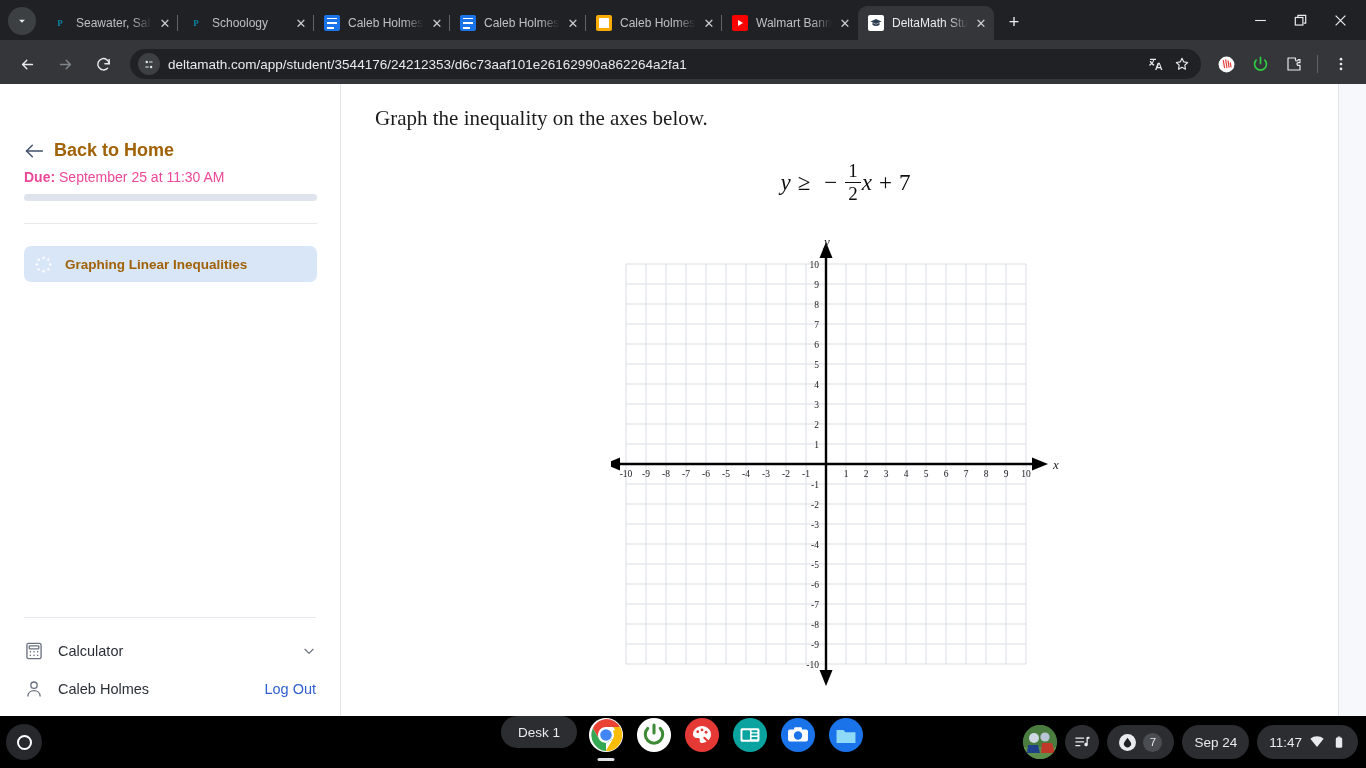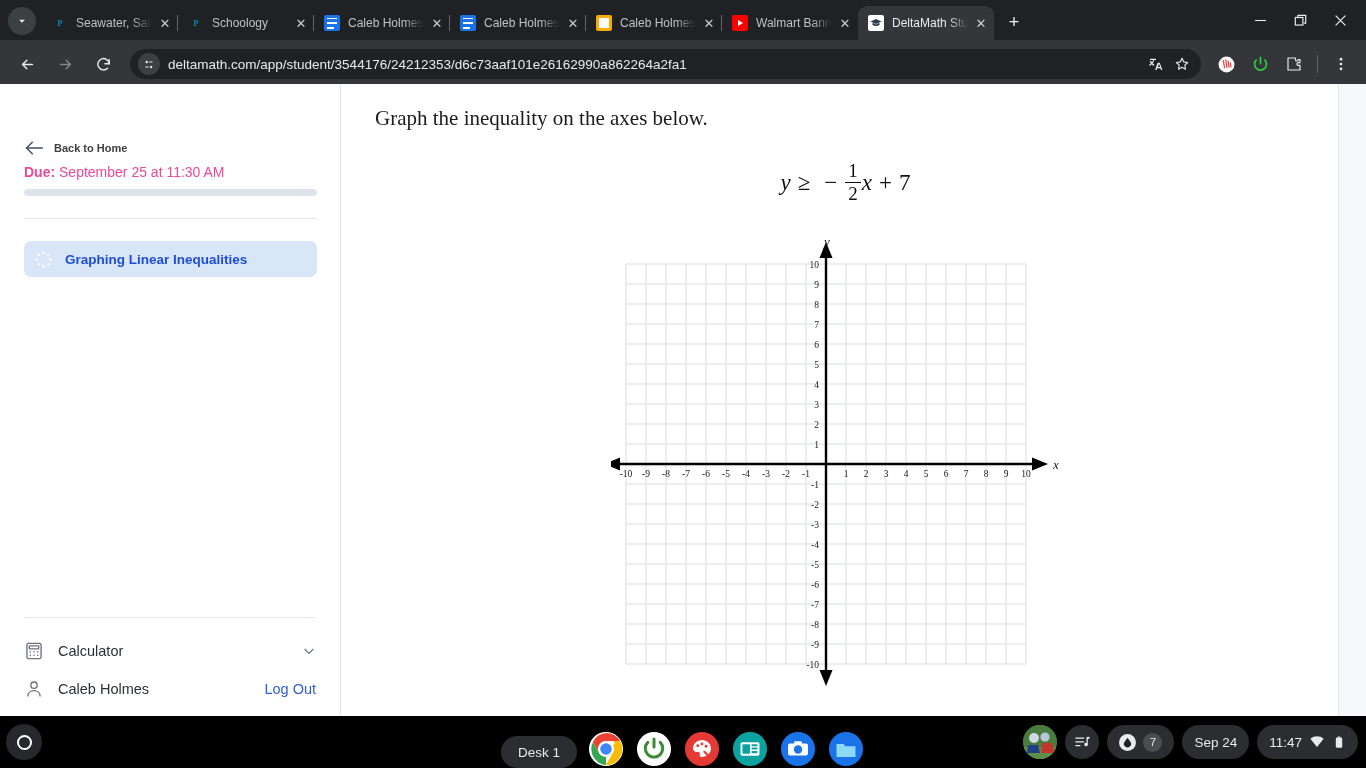--- a/index.html
+++ b/index.html
@@ -123,37 +123,37 @@
     border-right: 1px solid #e3e6ea; padding: 0 24px; position: relative;
   }
   .logo-row { display: flex; align-items: center; margin-top: 28px; }
   .logo-cap { width: 34px; height: 26px; margin-right: 2px; display:block; }
   .logo-text { font-size: 25px; letter-spacing: -0.6px; color: #3b4a5a; }
   .logo-text .b { font-weight: 700; }
   .logo-text .l { font-weight: 400; color: #4c5a68; }
 
   .back-row { display: flex; align-items: center; margin-top: 56px; cursor: pointer; }
   .back-arrow { width: 20px; height: 16px; margin-right: 10px; }
-  .back-label { color: #404040; font-weight: 700; font-size: 11px; }
+  .back-label { color: #a16207; font-weight: 700; font-size: 18px; }
 
   .assign-title { margin-top: 28px; font-size: 15.5px; font-weight: 700; color: #22252a; }
   .due-row { margin-top: 8px; font-size: 14px; color: #ec4899; }
   .due-row b { font-weight: 700; }
   .grade-row { margin-top: 22px; font-size: 14px; color: #2b2f36; }
   .grade-row b { font-weight: 700; }
   .progress { margin-top: 9px; height: 7px; border-radius: 4px; background: #dee3ec; width: 293px; }
   .progress > i { display:block; height:100%; border-radius:4px; background:#2f5fd0; }
   .hr { margin-top: 22px; height: 1px; background: #e6e9ee; width: 293px; }
 
   .prob-item {
     margin-top: 22px; height: 36px; width: 293px; background: #d8e6f8; border-radius: 7px;
     display: flex; align-items: center; padding: 0 10px; cursor: pointer;
   }
   .prob-icon { width: 19px; height: 19px; margin-right: 12px; flex: 0 0 19px; }
-  .prob-label { font-size: 13.5px; font-weight: 700; color: #1d4ed8; }
+  .prob-label { font-size: 13.5px; font-weight: 700; color: #a16207; }
 
   .side-bottom { position: absolute; left: 24px; right: 24px; bottom: 8px; }
   .sb-hr { height: 1px; background: #e6e9ee; margin-bottom: 14px; }
   .sb-row { display: flex; align-items: center; height: 38px; cursor: pointer; }
   .sb-ic { width: 20px; height: 20px; margin-right: 14px; flex: 0 0 20px; }
   .sb-label { font-size: 14.5px; color: #2b2f36; flex: 1 1 auto; }
   .sb-chev { width: 14px; height: 14px; }
   .sb-logout { color: #2f5fd0; font-size: 14.5px; cursor: pointer; }
 
   
@@ -176,21 +176,21 @@
 
   .rightgutter { position: absolute; top: 84px; left: 1338px; width: 28px; height: 632px; background: #f6f8fb; border-left: 1px solid #e3e6ea; }
 
   
   .shelf { position: absolute; left: 0; bottom: 0; width: 1366px; height: 52px; background: #000000; }
   .launcher {
     position: absolute; left: 6px; top: 8px; width: 36px; height: 36px; border-radius: 50%;
     background: #26282b; display: flex; align-items: center; justify-content: center; cursor: pointer;
   }
   .launcher .ring { width: 15px; height: 15px; border-radius: 50%; border: 2.4px solid #ffffff; }
-  .shelf-center { position: absolute; left: 0; right: 0; top: 0; height: 52px; display: flex; align-items: flex-end; justify-content: center; gap: 10px; }
+  .shelf-center { position: absolute; left: 0; right: 0; top: 0; height: 52px; display: flex; align-items: flex-start; justify-content: center; gap: 10px; }
   .desk-pill {
     height: 32px; padding: 0 17px; border-radius: 16px; background: #2b2d30;
     display: flex; align-items: center; color: #e8eaed; font-size: 13.5px; cursor: pointer;
   }
   .app-ic { width: 38px; height: 38px; border-radius: 50%; position: relative; cursor: pointer; display:flex;align-items:center;justify-content:center;}
   .app-ic.active::after {
     content:''; position:absolute; bottom:-7px; left:50%; transform:translateX(-50%);
     width: 17px; height: 2.6px; border-radius: 2px; background: #dfe1e5;
   }
   .status-area { position: absolute; right: 8px; top: 0; height: 52px; display: flex; align-items: center; gap: 8px; }

